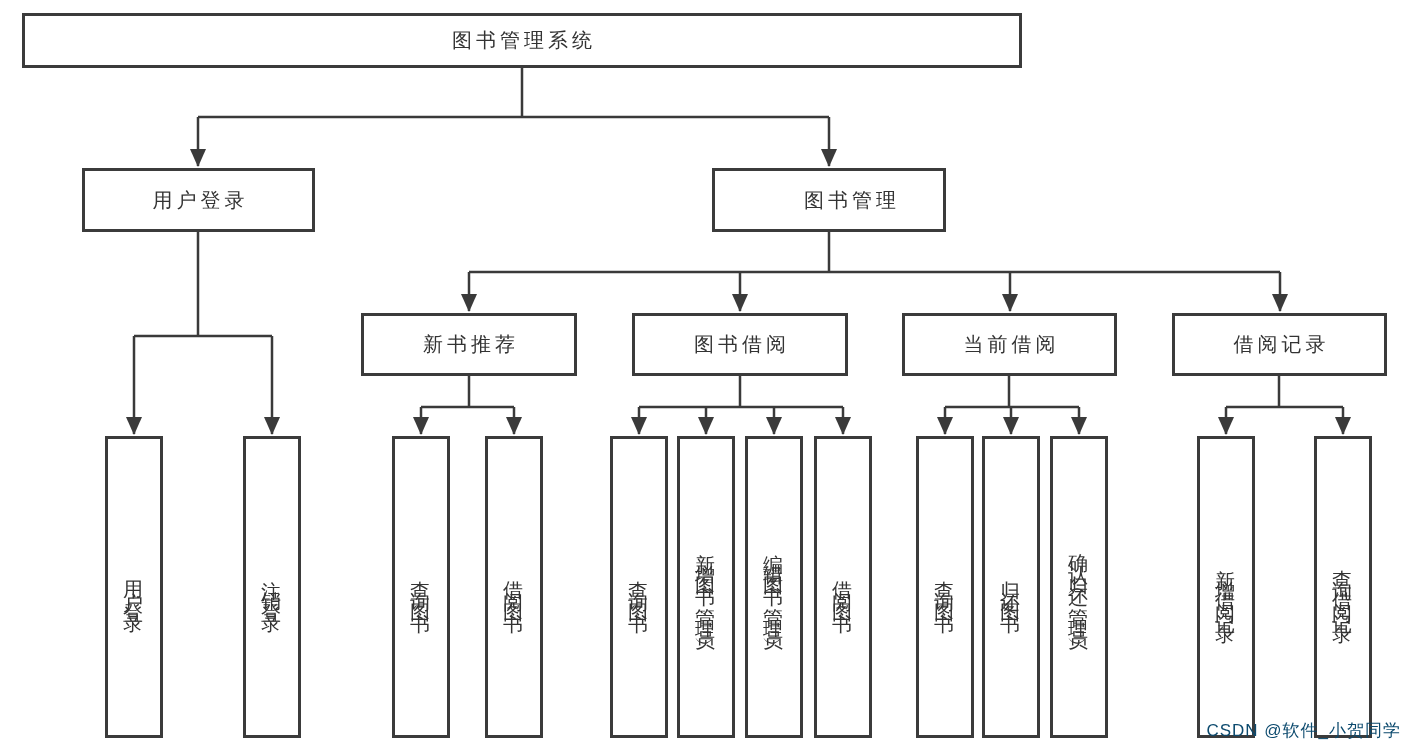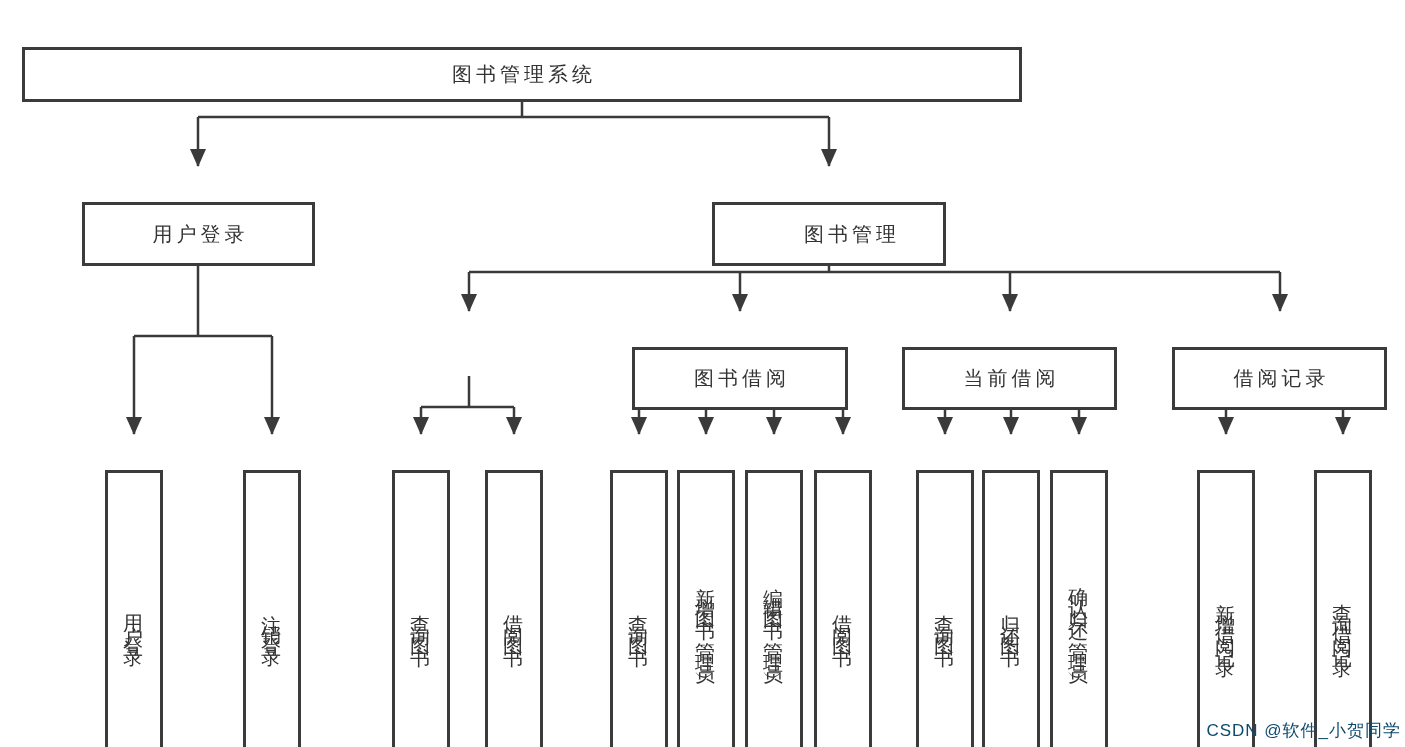--- a/index.html
+++ b/index.html
@@ -7,21 +7,20 @@
     position:relative;width:1405px;height:747px;background:#ffffff;
     font-family:"Liberation Sans","DejaVu Sans",sans-serif;overflow:hidden;
   }
   .connector-layer{position:absolute;left:0;top:0;z-index:1;}
   .node{
     position:absolute;box-sizing:border-box;z-index:2;
     border:3px solid #3b3b3b;background:#ffffff;color:#333333;
     display:flex;align-items:center;justify-content:center;
     font-size:20px;letter-spacing:4px;text-indent:4px;
     white-space:nowrap;
-    margin-top:34px;
   }
   .root{left:22px;top:13px;width:1000px;height:55px;}
   .lvl2{top:168px;height:64px;}
   .n-user-login{left:82px;width:233px;}
   .n-book-mgmt{left:712px;width:234px;padding-left:42px;}
   .lvl3{top:313px;height:63px;}
   .n-newbook{left:361px;width:216px;}
   .n-borrowing{left:632px;width:216px;text-align:right;}
   .n-current{left:902px;width:215px;}
   .n-records{left:1172px;width:215px;}
@@ -82,20 +81,21 @@
       <path d="M1226,407 V434" marker-end="url(#ah)"></path>
       <path d="M1343,407 V434" marker-end="url(#ah)"></path>
     </g>
   </svg>
 
   <div class="node root">图书管理系统</div>
 
   <div class="node lvl2 n-user-login">用户登录</div>
   <div class="node lvl2 n-book-mgmt">图书管理</div>
 
+  <div class="node lvl3 n-newbook">新书推荐</div>
   <div class="node lvl3 n-borrowing">图书借阅</div>
   <div class="node lvl3 n-records">借阅记录</div>
   <div class="node lvl3 n-current">当前借阅</div>
 
   <div class="node leaf" style="left:105px">用户登录</div>
   <div class="node leaf" style="left:243px">注销登录</div>
 
   <div class="node leaf" style="left:392px">查询图书</div>
   <div class="node leaf" style="left:485px">借阅图书</div>
 

